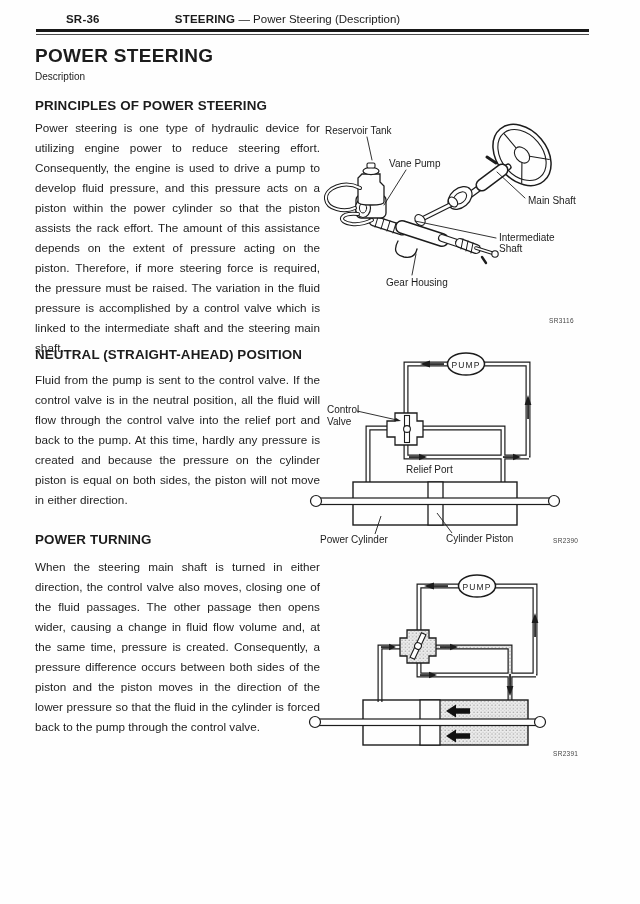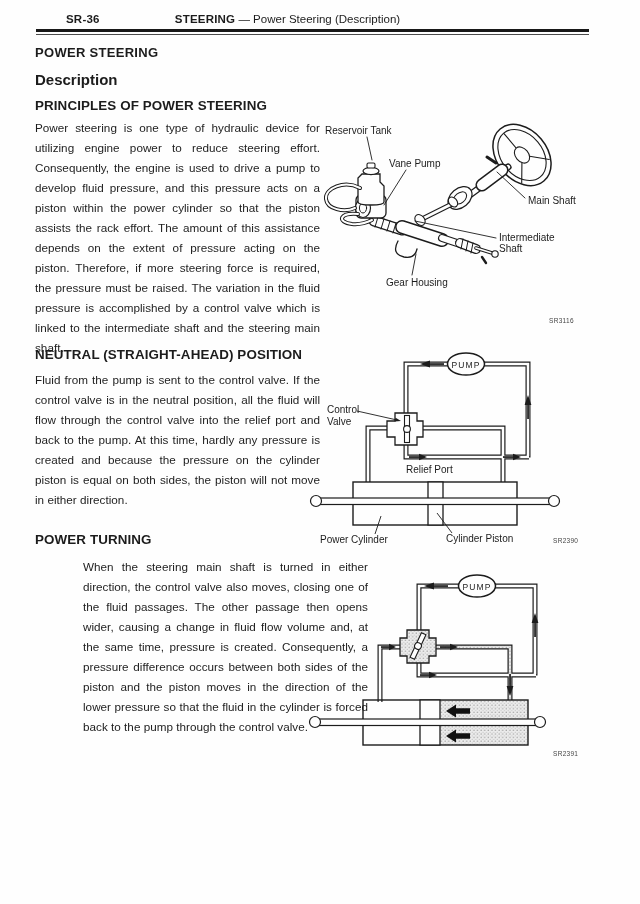--- a/index.html
+++ b/index.html
@@ -9,32 +9,32 @@
     margin:0 auto;
   }
   .abs{position:absolute;}
   
   .pgnum{left:35px;top:13px;font-size:11.5px;font-weight:bold;letter-spacing:.2px;margin-left:31px;}
   .htitle{left:0;top:13px;width:575px;text-align:center;font-size:11.5px;}
   .htitle b{letter-spacing:.2px;}
   .rule-thick{left:36px;top:29px;width:553px;height:2.6px;background:#181818;}
   .rule-thin{left:36px;top:33.5px;width:553px;height:1px;background:#4c4c4c;}
   
-  .h-main{left:35px;top:45px;font-size:13px;font-weight:bold;letter-spacing:.3px;}
-  .h-sub{left:35px;top:71px;font-size:15px;font-weight:bold;}
+  .h-main{left:35px;top:45px;font-size:19px;font-weight:bold;letter-spacing:.3px;}
+  .h-sub{left:35px;top:71px;font-size:10px;font-weight:normal;}
   .h-sec{font-size:13.4px;font-weight:bold;letter-spacing:.1px;text-align:right;}
   .h-sec.s1{left:35px;top:98px;}
   .h-sec.s2{left:35px;top:347px;}
   .h-sec.s3{left:35px;top:532px;}
   
   .para{width:285px;font-size:11.7px;line-height:20px;text-align:justify;
         letter-spacing:.02px;color:#1d1d1d;}
   .para.p1{left:35px;top:118px;}
   .para.p2{left:35px;top:370px;}
-  .para.p3{left:35px;top:557px;margin-left:48px;}
+  .para.p3{left:35px;top:557px;}
   
   .fig{overflow:visible;}
   svg text{font-family:"Liberation Sans",sans-serif;fill:#1c1c1c;}
   .lbl{font-size:10px;}
   .code{font-size:6.5px;fill:#454545;letter-spacing:.3px;}
   .pumpt{font-size:8.5px;letter-spacing:1.1px;text-anchor:middle;}
 </style>
 </head>
 <body>
 

